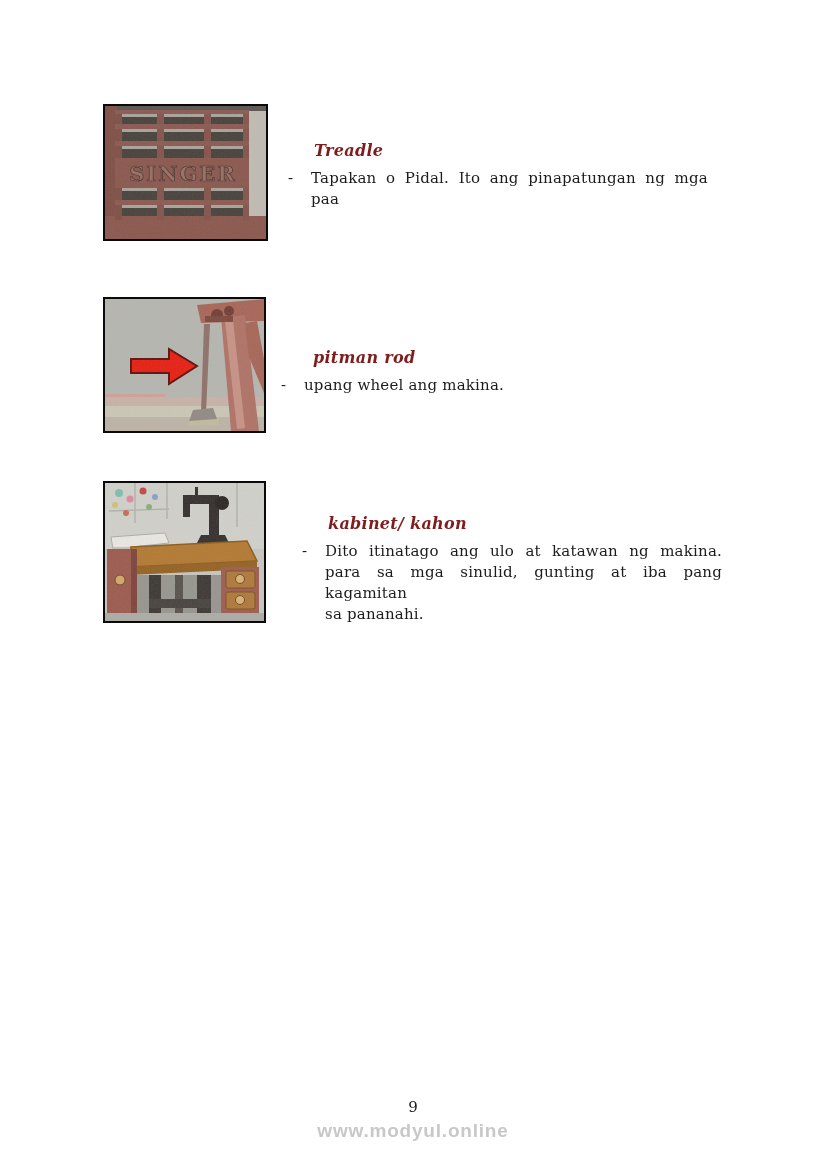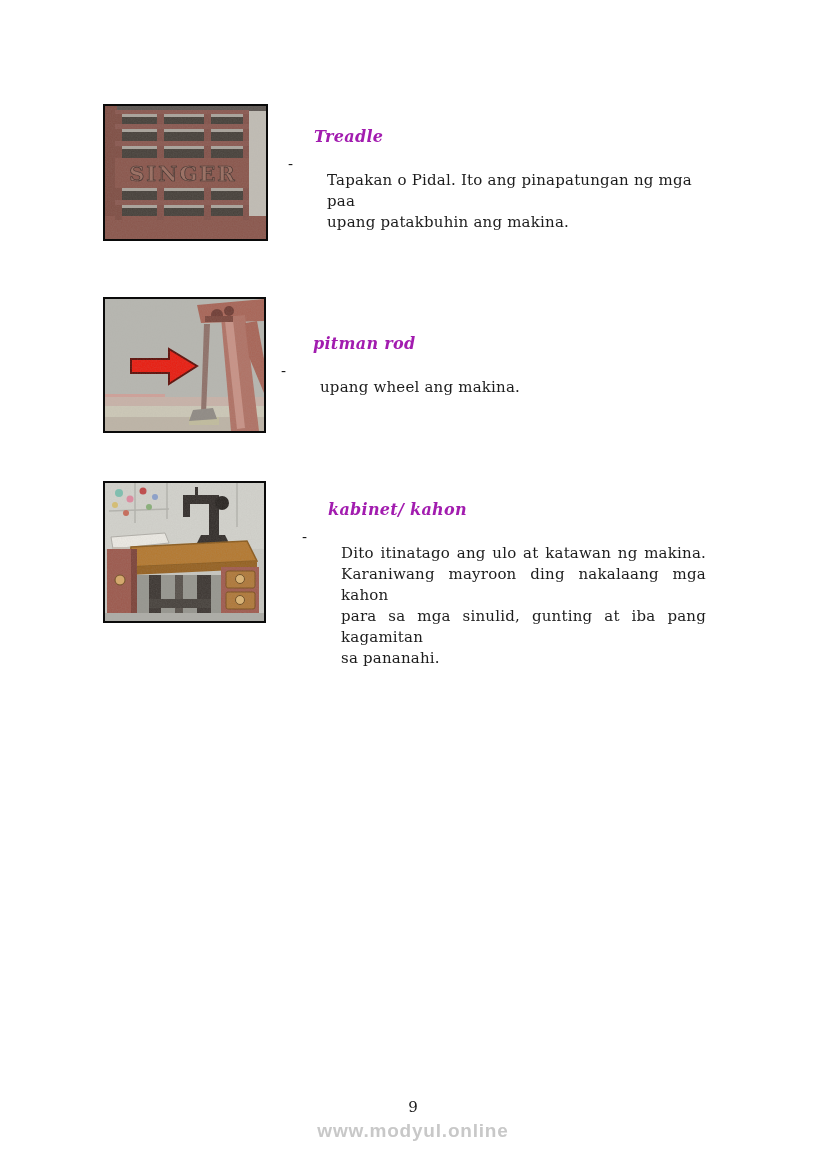--- a/index.html
+++ b/index.html
@@ -22,35 +22,35 @@
   #fig1 { top:104px; width:165px; height:137px; }
   #fig2 { top:297px; width:163px; height:136px; }
   #fig3 { top:481px; width:163px; height:142px; }
 
   .text-col { position:absolute; }
   #text1 { left:283px; top:125px; width:425px; }
   #text2 { left:276px; top:332px; width:457px; }
   #text3 { left:297px; top:498px; width:425px; }
 
   .heading {
-    margin:2px 0 8px 31px;
+    margin:16px 0 8px 31px;
     font-size:16px; line-height:19px;
     font-weight:bold; font-style:italic;
     letter-spacing:0.3px;
-    color:#a21caf;
+    color:#7f1d1d;
   }
   #text2 .heading { margin-left:37px; }
 
   .item { display:flex; }
   .dash {
     flex:none; width:28px;
     padding-left:5px; box-sizing:border-box;
     font-size:15px; line-height:21px;
   }
-  .body { flex:1; margin:16px; font-size:15px; line-height:21px; letter-spacing:0.2px; }
+  .body { flex:1; margin:0; font-size:15px; line-height:21px; letter-spacing:0.2px; }
   .line { display:block; text-align:justify; text-align-last:justify; }
   .line:last-child { text-align-last:left; }
 
   .page-number {
     position:absolute; top:1098px; left:0; right:0;
     text-align:center; font-size:15px; color:#1c1c1c;
   }
   .watermark {
     position:absolute; top:1120px; left:0; right:0;
     text-align:center;
@@ -132,21 +132,20 @@
       <rect x="0" y="0" width="161" height="133" filter="url(#grain)" opacity="0.30"></rect>
     </svg>
   </div>
 
   <div class="text-col" id="text1">
     <h3 class="heading">Treadle</h3>
     <div class="item">
       <span class="dash">-</span>
       <p class="body">
         <span class="line">Tapakan o Pidal. Ito ang pinapatungan ng mga paa</span>
-        <span class="line">upang patakbuhin ang makina.</span>
       </p>
     </div>
   </div>
 
   <div class="figure" id="fig2">
     <svg viewBox="0 0 159 132" preserveAspectRatio="none">
       <rect x="0" y="0" width="159" height="132" fill="#b7b7b1"></rect>
 
       <rect x="0" y="95" width="60" height="7" fill="#d0a199"></rect>
       <rect x="0" y="98" width="159" height="11" fill="#c9b3a9"></rect>
@@ -234,21 +233,20 @@
       <rect x="0" y="0" width="159" height="138" filter="url(#grain)" opacity="0.35"></rect>
     </svg>
   </div>
 
   <div class="text-col" id="text3">
     <h3 class="heading">kabinet/ kahon</h3>
     <div class="item">
       <span class="dash">-</span>
       <p class="body">
         <span class="line">Dito itinatago ang ulo at katawan ng makina.</span>
-        <span class="line">Karaniwang mayroon ding nakalaang mga kahon</span>
         <span class="line">para sa mga sinulid, gunting at iba pang kagamitan</span>
         <span class="line">sa pananahi.</span>
       </p>
     </div>
   </div>
 
   <div class="page-number">9</div>
   <div class="watermark">www.modyul.online</div>
 
 </div>

